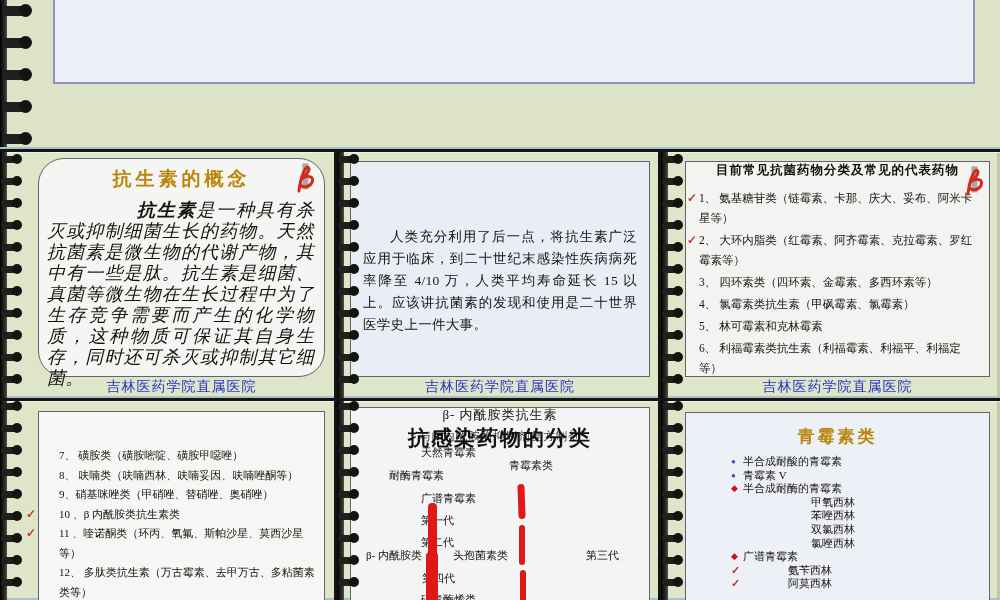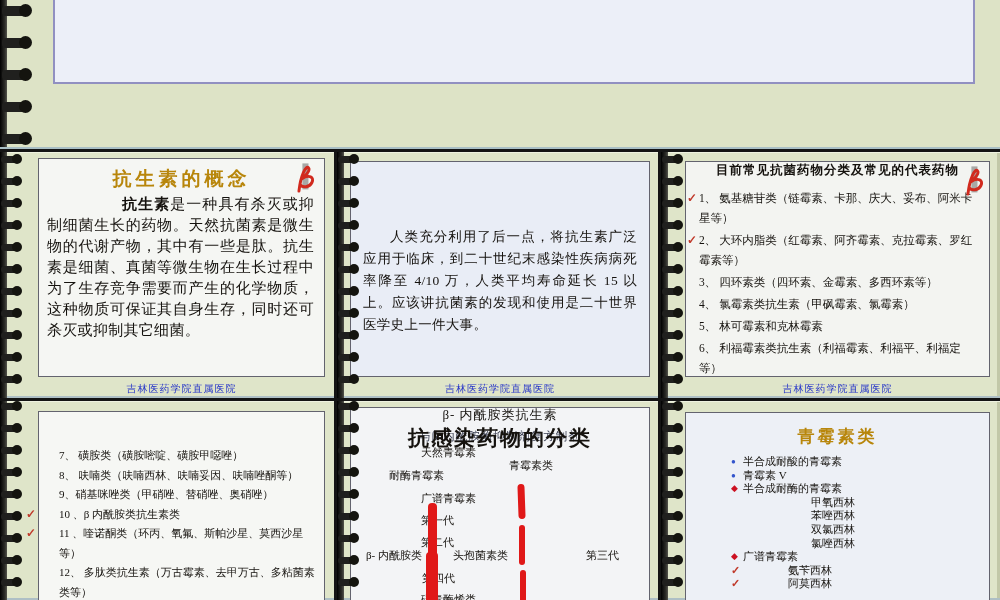--- a/index.html
+++ b/index.html
@@ -18,30 +18,30 @@
     border-radius:50%;background:#14140f;}
   .big .ring{left:2px;width:27px;height:10px;}
   .big .ring::after{width:13px;height:13px;top:-2px;right:-3px;}
   
   .grid{display:grid;grid-template-columns:334px 321px 339px;grid-template-rows:246px 199px;
     gap:3px;background:#141414;padding-top:3px;width:1000px;height:448px;}
   .cell{position:relative;background:#dfe5c9;overflow:hidden;
     box-shadow:inset 0 1px 0 #eef2e0, inset 0 -2px 0 #aebfc5;}
   .cell.rightcol{box-shadow:inset 0 1px 0 #eef2e0, inset 0 -2px 0 #aebfc5, inset -3px 0 0 #c2c8a8;}
   .slide{position:absolute;background:#f4f5f2;border:1px solid #63636e;z-index:1;}
-  .footer{position:absolute;bottom:2px;font-size:10px;letter-spacing:1px;color:#2433c8;
+  .footer{position:absolute;bottom:2px;font-size:14px;letter-spacing:1px;color:#2433c8;
     text-align:center;z-index:2;}
   
   .logo{position:absolute;width:26px;height:36px;z-index:5;}
   
-  .s1 .slide{left:38px;top:6px;right:9px;bottom:21px;background:#f5f6f3;}
+  .s1 .slide{left:38px;top:6px;right:9px;bottom:21px;background:#f5f6f3;border-radius:26px;}
   .s1 .title{margin-top:7px;text-align:center;font-size:19px;font-weight:bold;
     letter-spacing:4px;color:#b8860b;}
-  .s1 .body{margin:2px 10px 0 8px;font-size:15px;line-height:21px;text-align:justify;
-    text-indent:5em;letter-spacing:.3px;}
+  .s1 .body{margin:8px 10px 0 8px;font-size:18px;line-height:21px;text-align:justify;
+    text-indent:5em;letter-spacing:.3px;font-style:italic;}
   
   .s2 .slide{left:13px;top:9px;right:8px;bottom:21px;background:#e9edf6;}
   .s2 .body{margin:64px 12px 0 12px;font-size:13.5px;line-height:22px;text-align:justify;
     text-indent:2em;letter-spacing:.3px;}
   
   .s3 .slide{left:24px;top:9px;right:10px;bottom:21px;background:#f3f4f1;overflow:visible;}
   .s3 .title{text-align:center;font-size:12.5px;font-weight:bold;letter-spacing:1px;}
   .s3 ul{list-style:none;margin:9px 8px 0 0;padding-left:13px;font-size:11.5px;line-height:20px;}
   .s3 li{position:relative;margin-bottom:2px;}
   .s3 .chk{position:absolute;left:-12px;top:0;color:#c03a2b;font-weight:bold;font-size:12px;}

